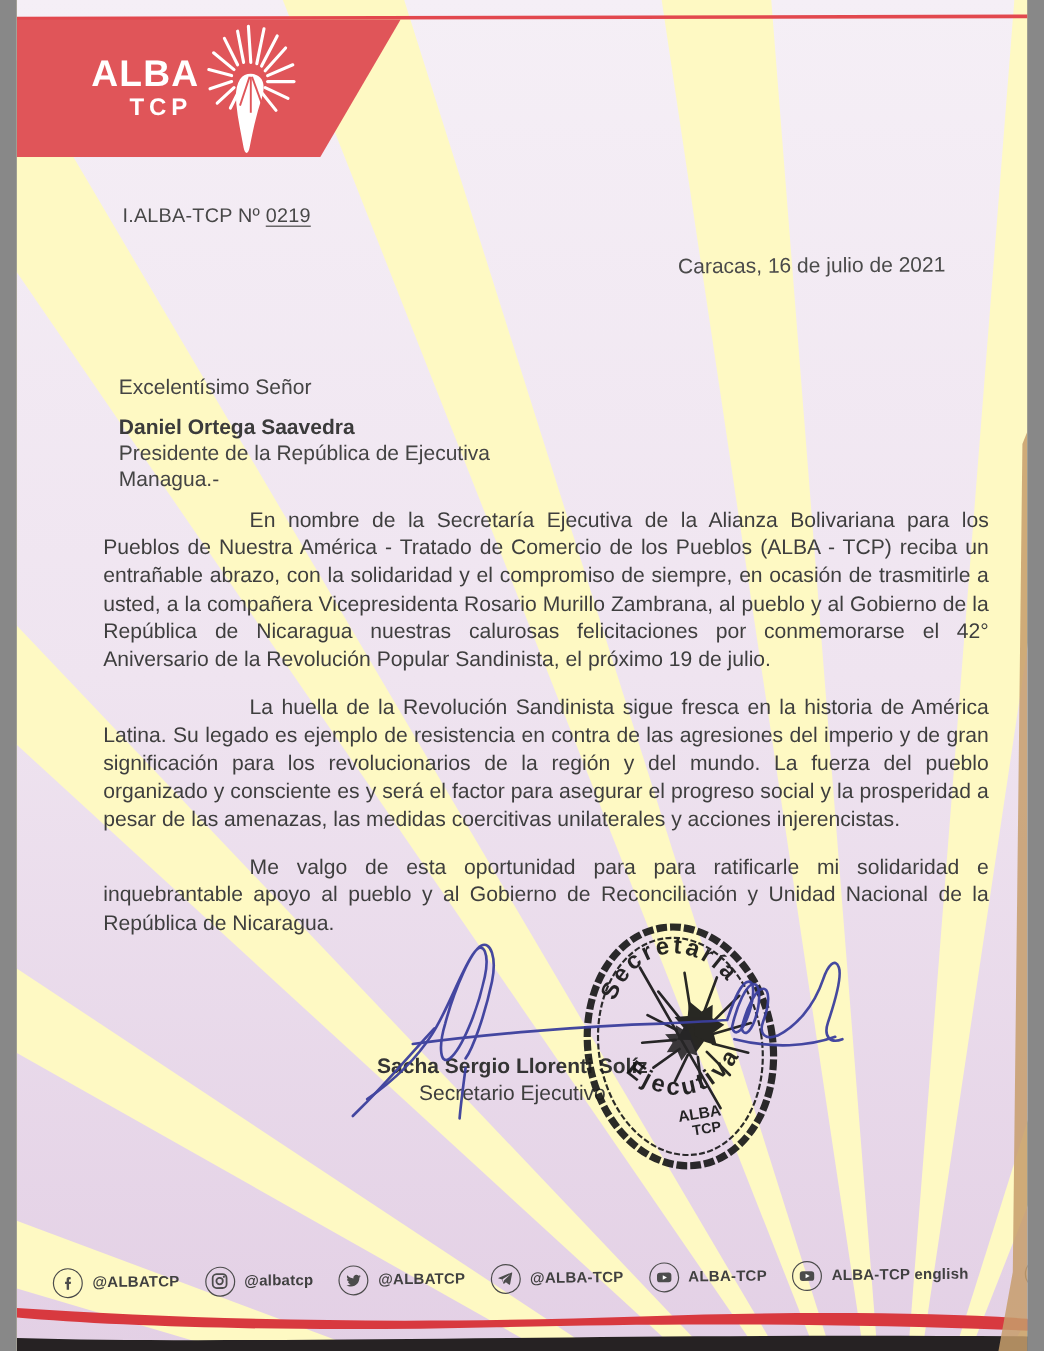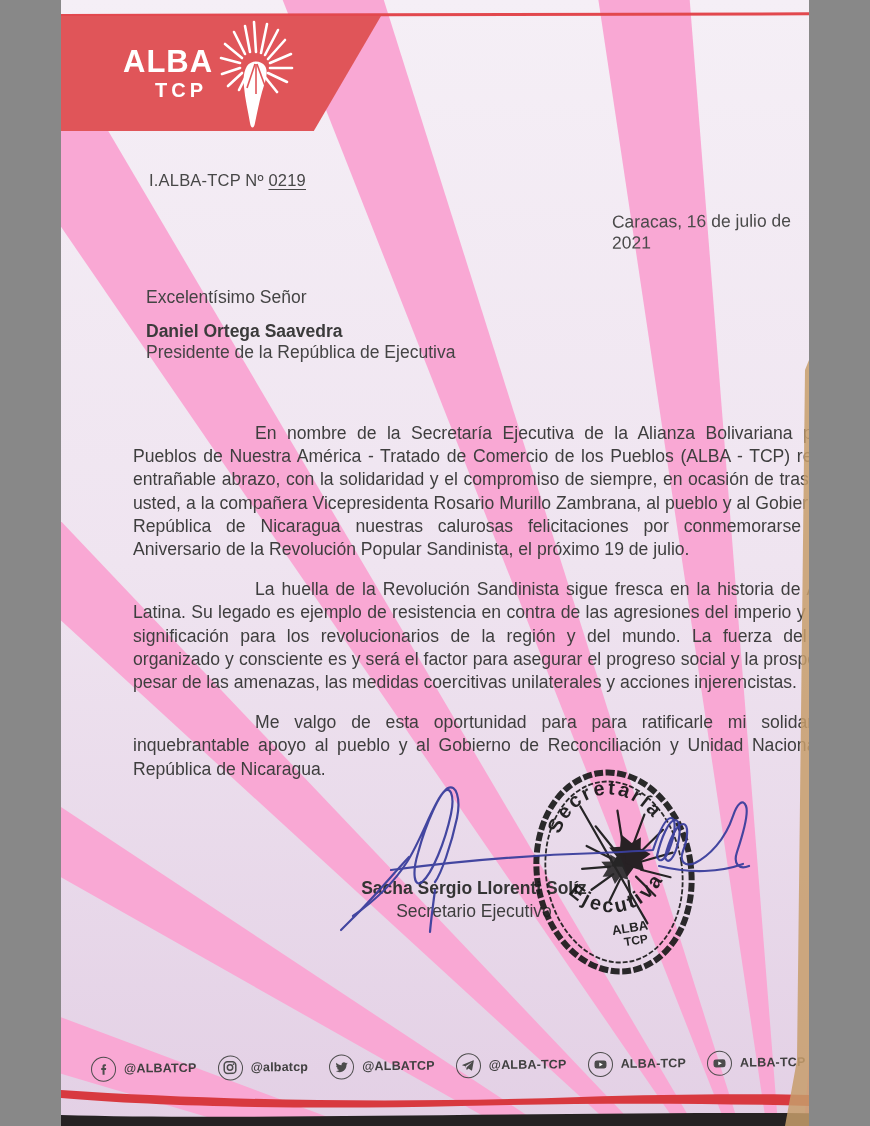--- a/index.html
+++ b/index.html
@@ -1,18 +1,18 @@
 <!DOCTYPE html>
 <html><head>
 <meta charset="utf-8">
 <style>
   html,body{margin:0;padding:0;background:#888;}
   .page{
-    position:relative;width:748px;height:1126px;margin:0 auto;
-    background:#f9a8d4;overflow:hidden;
+    position:relative;width:842px;height:1126px;margin:0 auto;
+    background:#fef9c3;overflow:hidden;
     font-family:"Liberation Sans", sans-serif;color:#3e3e3e;
   }
   .bg-svg{position:absolute;left:0;top:0;z-index:0;}
   .fg{position:absolute;z-index:2;}
 
   
   .top-line{position:absolute;left:0;top:13px;width:870px;height:3px;background:#e2484e;z-index:1;transform:rotate(-0.12deg);}
   .banner{
     position:absolute;left:0;top:16px;width:320px;height:115px;background:#e05559;z-index:2;
     clip-path:polygon(0 0,100% 0,79% 100%,0 100%);
@@ -21,21 +21,21 @@
   .logo-alba{font-size:31px;font-weight:bold;letter-spacing:1px;}
   .logo-tcp{font-size:20px;font-weight:bold;letter-spacing:4px;margin-top:3px;}
   .logo-mark{position:absolute;left:138px;top:0;}
 
   
   .ref{position:absolute;left:88px;top:171px;font-size:16.5px;color:#474747;letter-spacing:.2px;}
   .ref u{text-underline-offset:3px;}
   .date{position:absolute;left:551px;top:211px;font-size:17.5px;color:#4a4a4a;transform:rotate(-0.4deg);}
 
   
-  .recipient{position:absolute;left:85px;top:287px;font-size:17.5px;color:#444;line-height:21.5px;}
+  .recipient{position:absolute;left:85px;top:312px;font-size:17.5px;color:#444;line-height:21.5px;}
   .recipient .bold{font-weight:bold;color:#3b3b3b;margin-top:12px;}
 
   
   .body-text{position:absolute;left:62px;top:422px;width:748px;font-size:17.6px;line-height:23.2px;text-align:justify;color:#3e3e3e;}
   .body-text p{margin:0 0 17px 10px;text-indent:122px;}
 
   
   .sig-name{position:absolute;left:240px;top:878px;width:346px;text-align:center;font-size:17.5px;font-weight:bold;color:#343434;}
   .sig-title{position:absolute;left:240px;top:901px;width:346px;text-align:center;font-size:17.5px;color:#3e3e3e;}
   .sig-art{position:absolute;left:230px;top:750px;z-index:3;pointer-events:none;}
@@ -121,20 +121,21 @@
   <div class="ref fg">
     <span>I.ALBA-TCP Nº </span><u>0219</u>
   </div>
 
   <div class="date fg">Caracas, 16 de julio de 2021</div>
 
   <div class="recipient fg">
     <div>Excelentísimo Señor</div>
     <div class="bold">Daniel Ortega Saavedra</div>
     <div>Presidente de la República de Ejecutiva</div>
+    <div>Managua.-</div>
   </div>
 
   <div class="body-text fg">
     <p>En nombre de la Secretaría Ejecutiva de la Alianza Bolivariana para los Pueblos de Nuestra América - Tratado de Comercio de los Pueblos (ALBA - TCP) reciba un entrañable abrazo, con la solidaridad y el compromiso de siempre, en ocasión de trasmitirle a usted, a la compañera Vicepresidenta Rosario Murillo Zambrana, al pueblo y al Gobierno de la República de Nicaragua nuestras calurosas felicitaciones por conmemorarse el 42° Aniversario de la Revolución Popular Sandinista, el próximo 19 de julio.</p>
     <p>La huella de la Revolución Sandinista sigue fresca en la historia de América Latina. Su legado es ejemplo de resistencia en contra de las agresiones del imperio y de gran significación para los revolucionarios de la región y del mundo. La fuerza del pueblo organizado y consciente es y será el factor para asegurar el progreso social y la prosperidad a pesar de las amenazas, las medidas coercitivas unilaterales y acciones injerencistas.</p>
     <p>Me valgo de esta oportunidad para para ratificarle mi solidaridad e inquebrantable apoyo al pueblo y al Gobierno de Reconciliación y Unidad Nacional de la República de Nicaragua.</p>
   </div>
 
   <div class="sig-name fg">Sacha Sergio Llorenti Solíz</div>
   <div class="sig-title fg">Secretario Ejecutivo</div>

